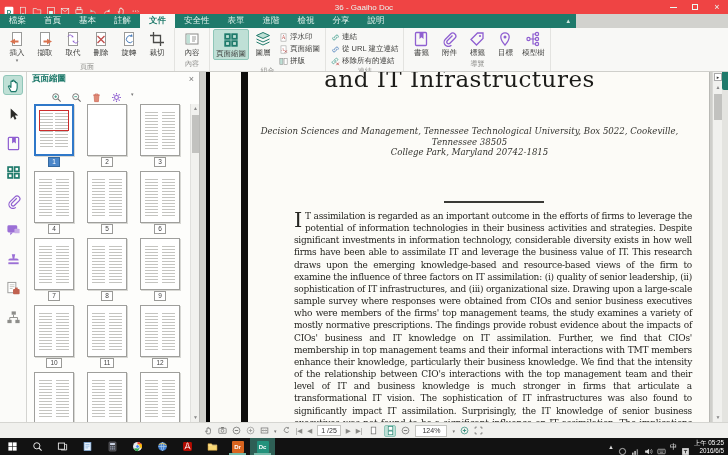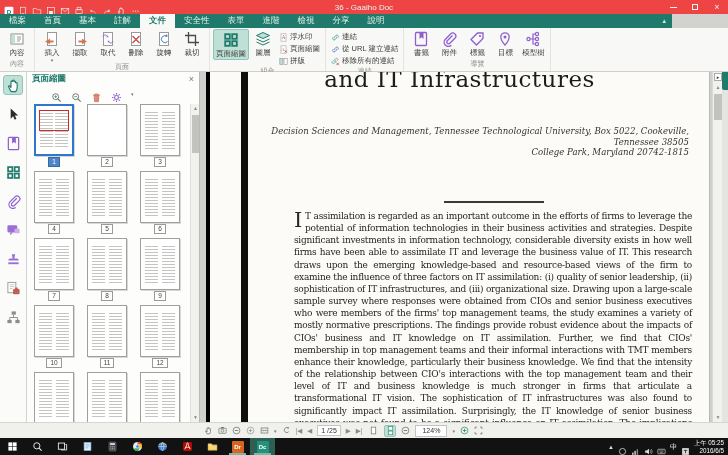--- a/index.html
+++ b/index.html
@@ -11,21 +11,21 @@
   .qat { display:flex; align-items:center; gap:4px; padding-left:4px; }
   .qat .qicon { width:10px; height:10px; display:inline-block; }
   .qat .qicon svg { width:100%; height:100%; }
   #win-title { position:absolute; left:0; right:0; text-align:center; font-size:8px; color:#e8f4f0; pointer-events:none; }
   #win-controls { margin-left:auto; display:flex; align-items:center; height:14px; }
   #win-controls .wbtn { width:22px; height:14px; display:flex; align-items:center; justify-content:center; font-size:9px; color:#eafaf5; }
   .min-glyph { width:7px; height:0; border-bottom:1px solid #eafaf5; display:inline-block; }
   .res-glyph { width:6px; height:6px; border:1px solid #eafaf5; display:inline-block; }
 
   
-  #tabsrow { position:absolute; left:0; top:14px; width:672px; height:14px; background:#1f7a6b; display:flex; align-items:stretch; }
+  #tabsrow { position:absolute; left:0; top:14px; width:576px; height:14px; background:#1f7a6b; display:flex; align-items:stretch; }
   .rtab { padding:0 9px; font-size:8.5px; color:#dff0ea; display:flex; align-items:center; white-space:nowrap; }
   .rtab.active { background:#f8f8f6; color:#1f7a6b; font-weight:bold; }
   #ribbon-collapse { margin-left:auto; color:#cfe8e1; font-size:7px; padding:0 6px; display:flex; align-items:center; }
 
   
   #ribbon { position:absolute; left:0; top:28px; width:728px; height:44px; background:#f8f8f6; border-bottom:1px solid #cfcfcb; display:flex; align-items:stretch; }
   .rgroup { display:flex; flex-direction:column; border-right:1px solid #e3e3e0; padding:1px 3px 0 3px; }
   .rbtns { display:flex; align-items:flex-start; flex:1; }
   .glabel { text-align:center; font-size:7px; color:#8d8d8a; padding:0 2px 2px 2px; white-space:nowrap; }
   .rbtn { display:flex; flex-direction:column; align-items:center; min-width:28px; padding:2px 2px 0 2px; }
@@ -71,21 +71,21 @@
   #panel-scroll { position:absolute; right:0; top:32px; bottom:0; width:9px; background:#f1f1ee; border-left:1px solid #e0e0dd; }
   #panel-scroll .arr { position:absolute; left:0; width:9px; height:9px; font-size:5px; color:#888; text-align:center; line-height:9px; }
   #panel-scroll .thumb { position:absolute; left:1px; width:7px; top:11px; height:38px; background:#c2c2bf; }
 
   
   #docarea { position:absolute; left:200px; top:0; width:512px; height:350px; background:#cfcfcb; overflow:hidden; }
   #docpage { position:absolute; left:6px; top:0; width:504px; height:350px; background:#fcfbf7; border-left:4px solid #000000; border-right:1px solid #b9b9b5; overflow:hidden; font-family:"DejaVu Serif",serif; color:#2b2b28; }
   #scanbar { position:absolute; left:31px; top:0; width:7px; height:350px; background:#0e0e0c; }
   #doc-title { position:absolute; left:0; right:0; top:-6px; text-align:center; font-size:23px; letter-spacing:0.5px; color:#1c1c19; }
   #doc-authors { position:absolute; left:0; right:0; top:38px; text-align:center; font-size:12px; font-weight:bold; color:#22221f; }
-  #doc-affil { position:absolute; left:40px; right:20px; top:54px; text-align:right; font-style:italic; font-size:8.6px; line-height:10.6px; color:#33332f; }
+  #doc-affil { position:absolute; left:40px; right:20px; top:54px; text-align:center; font-style:italic; font-size:8.6px; line-height:10.6px; color:#33332f; }
   #doc-rule { position:absolute; left:234px; top:129px; width:100px; height:2px; background:#3a3a36; }
   #doc-abstract { position:absolute; left:84px; width:398px; top:138px; font-size:9px; line-height:12.15px; text-align:justify; letter-spacing:-0.25px; color:#262622; }
   #doc-abstract .dropcap { float:left; font-size:21px; line-height:18px; padding:1px 3px 0 0; }
 
   
   #docscroll { position:absolute; left:712px; top:0; width:10px; height:350px; background:#f1f1ee; border-left:1px solid #d8d8d4; }
   #docscroll .box { position:absolute; left:1px; top:1px; width:8px; height:8px; border:1px solid #aaa; background:#fff; font-size:5px; line-height:6px; text-align:center; color:#333; }
   #docscroll .arr { position:absolute; left:0; width:10px; height:9px; font-size:5px; color:#888; text-align:center; line-height:9px; }
   #docscroll .thumb { position:absolute; left:1px; width:8px; top:22px; height:26px; background:#c2c2bf; }
   #edge-strip { position:absolute; left:722px; top:0; width:6px; height:350px; background:#e4e4e0; }
@@ -189,34 +189,20 @@
     <span class="rtab">分享</span>
     <span class="rtab">說明</span>
     <span id="ribbon-collapse">▴</span>
   </div>
 
   <div id="ribbon">
     <div class="rgroup">
       <div class="rbtns">
         <div class="rbtn">
           <span class="ric"><svg viewBox="0 0 16 16" xmlns="http://www.w3.org/2000/svg">
-                <rect x="2" y="3" width="12" height="10" fill="#fff" stroke="#8a8a88"></rect>
-                <rect x="2.5" y="3.5" width="3.5" height="9" fill="#bfe0d6"></rect>
-                <path d="M8 6h4M8 8h4M8 10h3" stroke="#9a9a98"></path>
-              </svg></span>
-          <span class="rlbl">內容</span>
-        </div>
-      </div>
-      <div class="glabel">內容</div>
-    </div>
-
-    <div class="rgroup">
-      <div class="rbtns">
-        <div class="rbtn">
-          <span class="ric"><svg viewBox="0 0 16 16" xmlns="http://www.w3.org/2000/svg">
                 <rect x="3.5" y="1.5" width="9" height="13" fill="#fff" stroke="#9a9a98"></rect>
                 <path d="M1 10.5l5-2.8v1.8h3.5v2H6v1.8z" fill="#d9734f"></path>
               </svg></span>
           <span class="rlbl">插入</span>
             <span class="caret">▾</span>
         </div>
         <div class="rbtn">
           <span class="ric"><svg viewBox="0 0 16 16" xmlns="http://www.w3.org/2000/svg">
                 <rect x="3.5" y="1.5" width="9" height="13" fill="#fff" stroke="#9a9a98"></rect>
                 <path d="M15 10.5l-5-2.8v1.8H6.5v2H10v1.8z" fill="#d9734f"></path>
@@ -248,20 +234,34 @@
           <span class="rlbl">旋轉</span>
         </div>
         <div class="rbtn">
           <span class="ric"><svg viewBox="0 0 16 16" xmlns="http://www.w3.org/2000/svg">
                 <path d="M4.5 1v10.5H15M1 4.5h10.5V15" fill="none" stroke="#4a4a48" stroke-width="1.3"></path>
               </svg></span>
           <span class="rlbl">裁切</span>
         </div>
       </div>
       <div class="glabel">頁面</div>
+    </div>
+
+    <div class="rgroup">
+      <div class="rbtns">
+        <div class="rbtn">
+          <span class="ric"><svg viewBox="0 0 16 16" xmlns="http://www.w3.org/2000/svg">
+                <rect x="2" y="3" width="12" height="10" fill="#fff" stroke="#8a8a88"></rect>
+                <rect x="2.5" y="3.5" width="3.5" height="9" fill="#bfe0d6"></rect>
+                <path d="M8 6h4M8 8h4M8 10h3" stroke="#9a9a98"></path>
+              </svg></span>
+          <span class="rlbl">內容</span>
+        </div>
+      </div>
+      <div class="glabel">內容</div>
     </div>
 
     <div class="rgroup">
       <div class="rbtns">
         <div class="rbtn active">
           <span class="ric"><svg viewBox="0 0 16 16" xmlns="http://www.w3.org/2000/svg">
                 <g fill="none" stroke="#1f7a6b" stroke-width="1.8">
                   <rect x="2.2" y="2.2" width="4.6" height="4.6"></rect>
                   <rect x="9.2" y="2.2" width="4.6" height="4.6"></rect>
                   <rect x="2.2" y="9.2" width="4.6" height="4.6"></rect>

